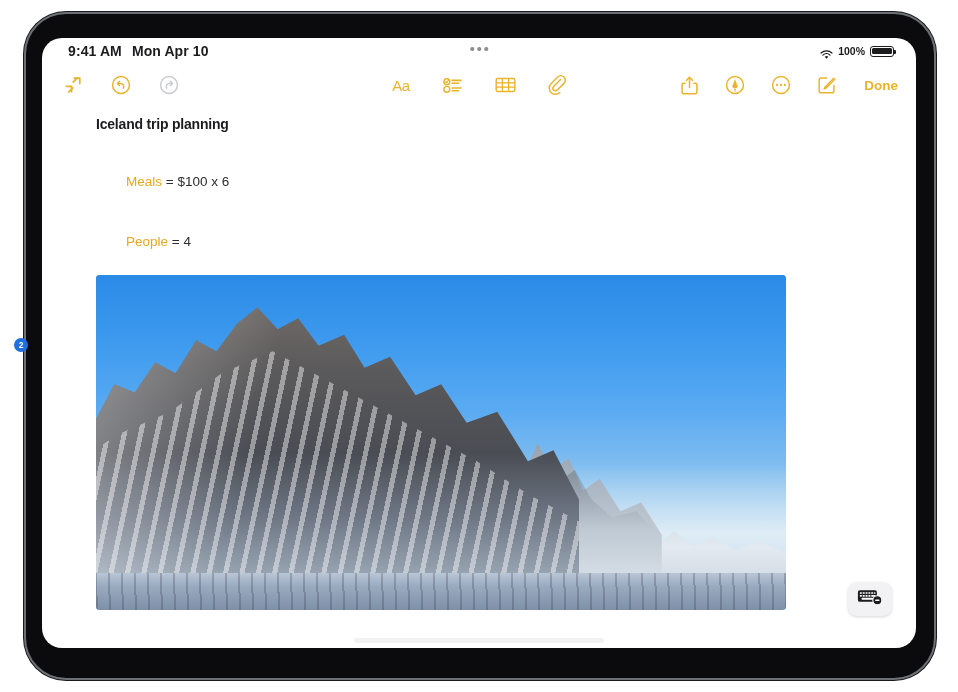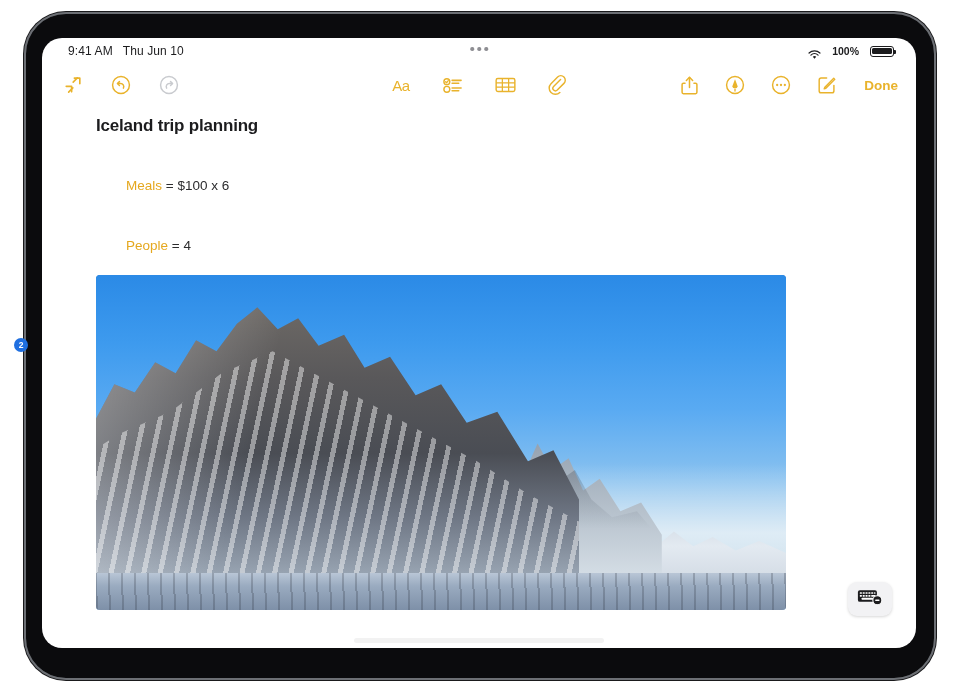--- a/index.html
+++ b/index.html
@@ -40,22 +40,22 @@
 
   
   #status-bar {
     position: absolute; left: 0; top: 0;
     width: 100%; height: 26px;
     display: flex; align-items: center;
     justify-content: space-between;
     padding: 0 22px 0 26px;
   }
   .status-left { display: flex; align-items: center; gap: 10px; }
-  .status-left span { font-size: 12px; font-weight: normal; color: #1c1c1e; letter-spacing: .1px; }
-  .status-right { display: flex; align-items: center; gap: 11px; }
+  .status-left span { font-size: 14px; font-weight: bold; color: #1c1c1e; letter-spacing: .1px; }
+  .status-right { display: flex; align-items: center; gap: 5px; }
   .status-right .battery-pct { font-size: 10.5px; font-weight: bold; color: #1c1c1e; }
   .wifi-icon { width: 13px; height: 10px; }
   .battery-icon { position: relative; width: 24px; height: 11px;
     border: 1.2px solid #1c1c1e; border-radius: 3px; }
   .battery-icon::after { content:""; position:absolute; right:-3px; top:3.3px;
     width:1.8px; height:4.4px; background:#1c1c1e; border-radius:0 1px 1px 0; }
   .battery-fill { position:absolute; left:1.3px; top:1.3px; bottom:1.3px;
     width: calc(100% - 2.6px); background:#1c1c1e; border-radius:1.5px; }
 
   
@@ -89,21 +89,21 @@
   }
 
   
   #note-body {
     position: absolute; left: 0; top: 68px;
     width: 100%; height: calc(100% - 68px);
     overflow: hidden;
   }
   #note-title {
     margin: 10px 0 0 54px;
-    font-size: 17px; font-weight: bold; color: #1c1c1e;
+    font-size: 14px; font-weight: bold; color: #1c1c1e;
     letter-spacing: -0.2px;
   }
   #calc-block { margin: 20px 0 0 54px; }
   .calc-line {
     font-size: 13.5px; color: #2c2c2e;
     line-height: 20px; white-space: pre;
   }
   .calc-line .var { color: #e5a81f; }
   .calc-line .result { color: #eab02a; }
   #total-block { margin: 26px 0 0 54px; }
@@ -226,21 +226,21 @@
 </head>
 <body>
 
 <div id="device-frame"></div>
 
 <div id="screen">
 
   <div id="status-bar">
     <div class="status-left">
       <span>9:41 AM</span>
-      <span>Thu Jun 10</span>
+      <span>Mon Apr 10</span>
     </div>
     <div class="status-right">
       <span class="wifi-icon">
         <svg viewBox="0 0 16 12" width="13" height="10">
           <path d="M8 10.6 L10.1 8.1 a3.1 3.1 0 0 0-4.2 0 Z" fill="#1c1c1e"></path>
           <path d="M3.6 6.1a6.6 6.6 0 0 1 8.8 0" stroke="#1c1c1e" stroke-width="1.5" fill="none" stroke-linecap="round"></path>
           <path d="M1.3 3.6a10 10 0 0 1 13.4 0" stroke="#1c1c1e" stroke-width="1.5" fill="none" stroke-linecap="round"></path>
         </svg>
       </span>
       <span class="battery-pct">100%</span>

